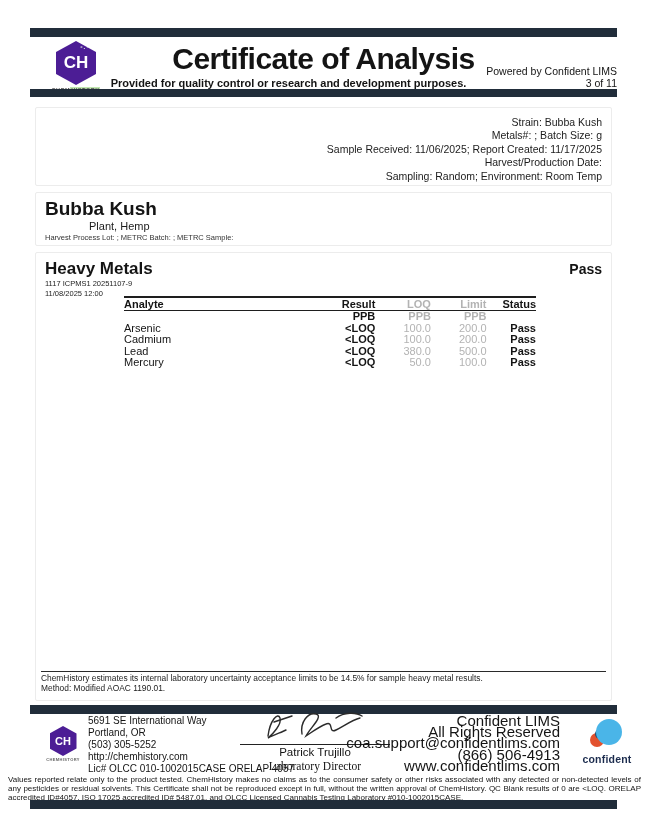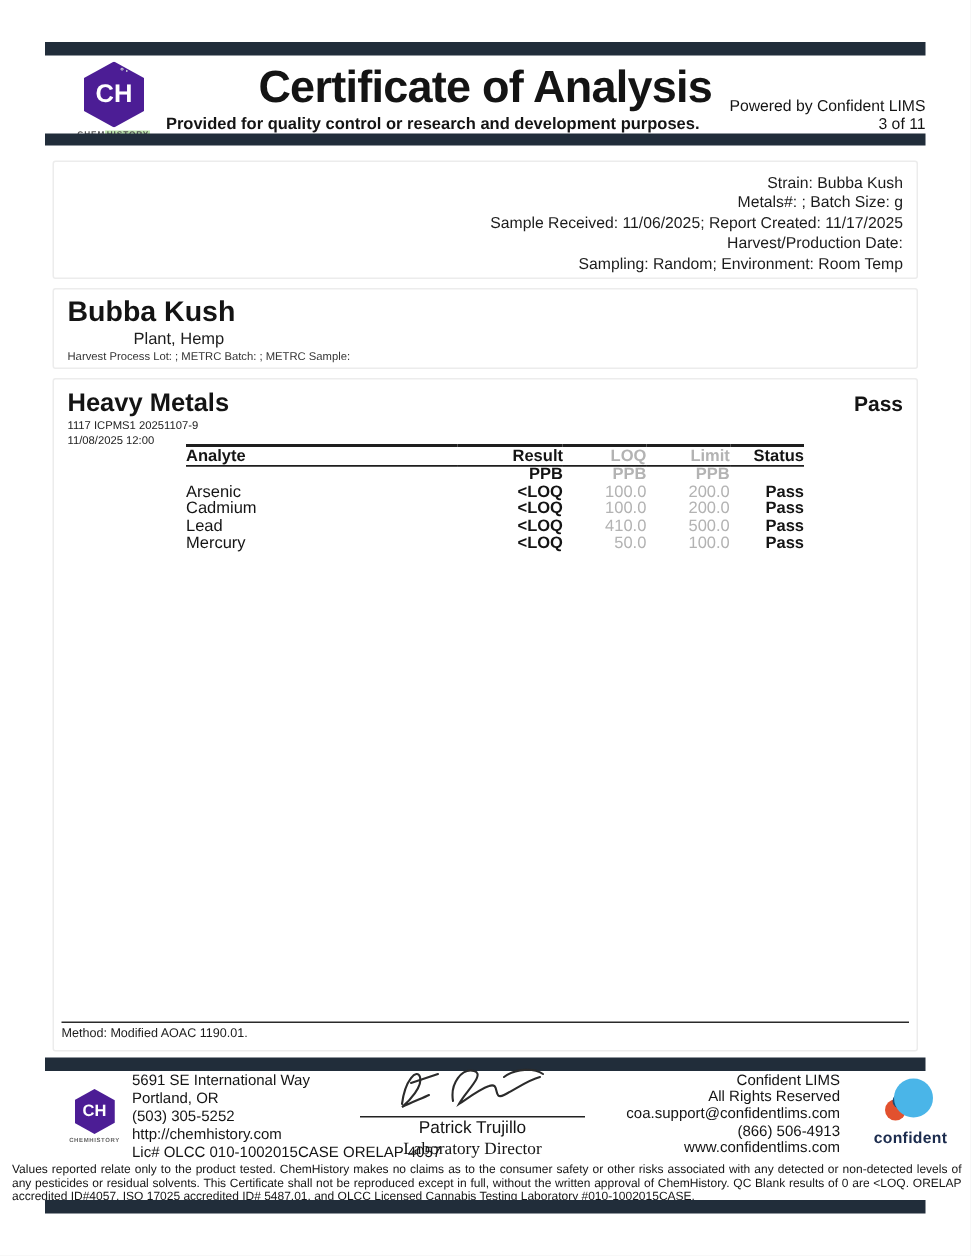--- a/index.html
+++ b/index.html
@@ -76,21 +76,21 @@
   
   .ft-logo { position:absolute; left:38px; top:726px; width:50px; text-align:center; }
   .ft-logo .hex { width:27px; height:30px; font-size:11px; }
   .ft-logo .brand { font-size:4px; letter-spacing:0.4px; color:#666; margin-top:1px; font-weight:bold; }
   .ft-address { position:absolute; left:88px; top:715px; font-size:10px; line-height:11.9px; color:#141414; }
   .ft-sig { position:absolute; left:232px; top:708px; width:166px; text-align:center; }
   .sig-line { width:150px; margin:0 auto; border-top:1.5px solid #222; }
   .sig-name  { font-size:11.5px; line-height:13.5px; color:#141414; margin-top:1px; }
   .sig-title { font-size:11.5px; line-height:13px; color:#141414;font-family:Liberation Serif, serif; }
   .ft-lims { position:absolute; right:87px; top:715px; text-align:right;
-             font-size:10px; line-height:11.2px; color:#141414; }
+             font-size:15px; line-height:11.2px; color:#141414; }
   .conf-logo { position:absolute; left:577px; top:717px; width:60px; text-align:center; }
   .conf-circles { position:relative; width:42px; height:34px; margin:0 auto; }
   .circ { position:absolute; border-radius:50%; }
   .circ-orange { width:14px; height:14px; background:#e2512e; left:4px; top:16px; }
   .circ-navy   { width:10px; height:10px; background:#1f4d72; left:9px; top:12px; }
   .circ-blue   { width:26px; height:26px; background:#4ab5e8; left:10px; top:2px; }
   .conf-word { font-size:10.5px; font-weight:bold; color:#1c2c4e; letter-spacing:0.2px; margin-top:2px; }
 
   .disclaimer {
     position:absolute; left:8px; top:776px; width:633px;
@@ -172,36 +172,37 @@
           <tr>
             <td class="c-analyte">Cadmium</td>
             <td class="c-result">&lt;LOQ</td>
             <td class="c-num gray">100.0</td>
             <td class="c-num gray">200.0</td>
             <td class="c-status">Pass</td>
           </tr>
           <tr>
             <td class="c-analyte">Lead</td>
             <td class="c-result">&lt;LOQ</td>
-            <td class="c-num gray">410.0</td>
+            <td class="c-num gray">380.0</td>
             <td class="c-num gray">500.0</td>
             <td class="c-status">Pass</td>
           </tr>
           <tr>
             <td class="c-analyte">Mercury</td>
             <td class="c-result">&lt;LOQ</td>
             <td class="c-num gray">50.0</td>
             <td class="c-num gray">100.0</td>
             <td class="c-status">Pass</td>
           </tr>
         </tbody>
       </table>
     </div>
 
     <div class="hm-notes">
+      <div>ChemHistory estimates its internal laboratory uncertainty acceptance limits to be 14.5% for sample heavy metal results.</div>
       <div>Method: Modified AOAC 1190.01.</div>
     </div>
   </div>
 
   <div id="bar-foot" class="navbar"></div>
 
   <div class="ft-logo">
     <div class="hex">
       <span>CH</span>
     </div>

